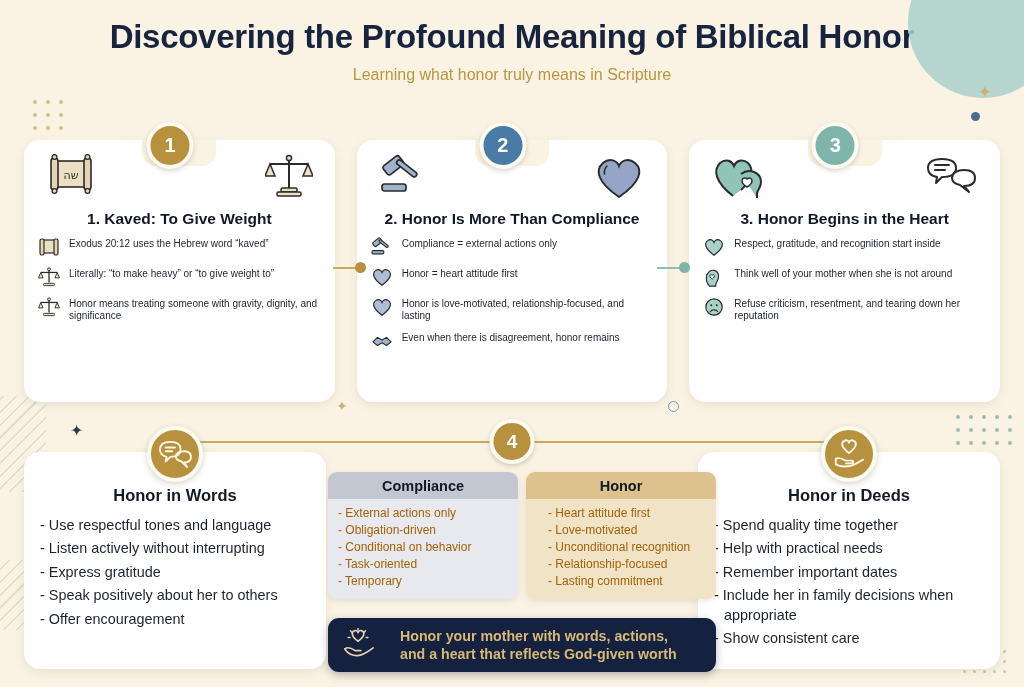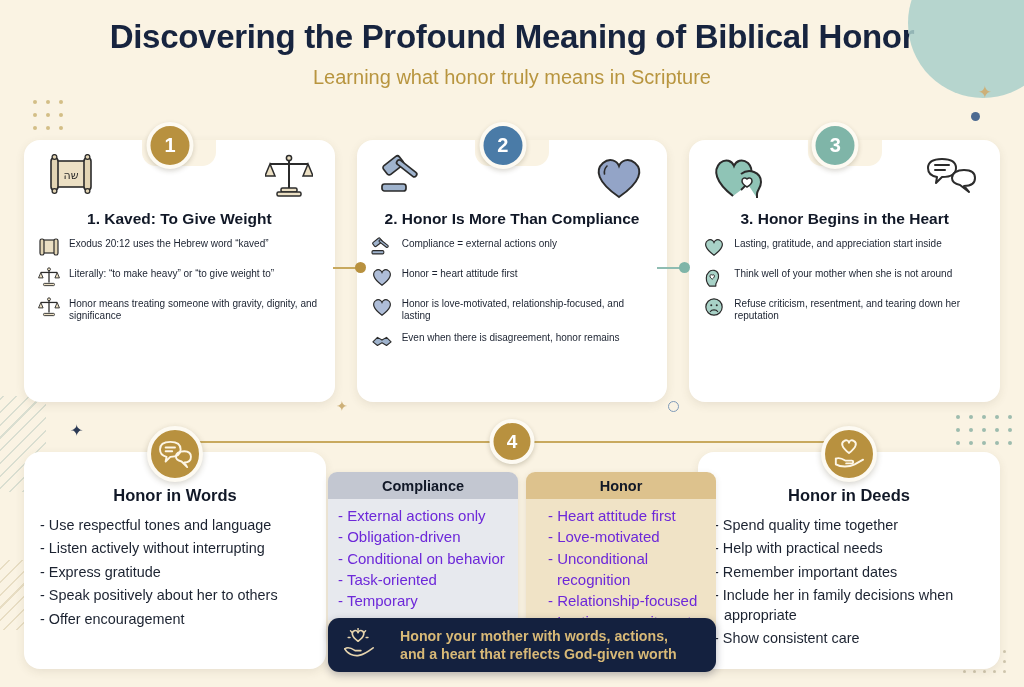--- a/index.html
+++ b/index.html
@@ -39,21 +39,21 @@
   #dot-blue { right: 44px; top: 112px; width: 9px; height: 9px; border-radius: 50%; background: #4d6a91; }
   #ring-mid { left: 668px; top: 401px; width: 11px; height: 11px; border-radius: 50%; border: 1.6px solid #7f9ab8; }
   #plus-mid { left: 336px; top: 399px; color: #cdb078; font-size: 14px; }
 
   
   header { text-align: center; padding-top: 18px; }
   #page-title {
     font-size: 33px; font-weight: bold; color: #17243f; letter-spacing: -.3px;
   }
   #page-subtitle {
-    font-size: 20px; color: #b8953f; margin-top: 10px; font-weight: normal;
+    font-size: 16px; color: #b8953f; margin-top: 10px; font-weight: normal;
   }
 
   
   #top-row {
     position: absolute; top: 140px; left: 24px; right: 24px;
     display: flex; gap: 22px; align-items: stretch;
   }
   .card {
     position: relative;
     background: #fff;
@@ -150,21 +150,21 @@
   #compare-wrap {
     position: absolute; left: 328px; top: 472px; display: flex; gap: 8px; z-index: 3;
   }
   .ctable { width: 190px; border-radius: 9px; overflow: hidden; box-shadow: 0 2px 6px rgba(80,70,40,.13); }
   .ctable .chead {
     text-align: center; font-size: 14.5px; font-weight: bold; color: #111827;
     padding: 6px 4px 5px;
   }
   .ctable .cbody { padding: 6px 10px 9px; }
   .ctable .cbody div {
-    font-size: 15px; line-height: 1.42; color: #6d28d9;
+    font-size: 12px; line-height: 1.42; color: #a16207;
     padding-left: 9px; text-indent: -9px;
   }
   #tbl-compliance .chead { background: #c3c7d1; }
   #tbl-compliance .cbody { background: #e7e9ee; }
   #tbl-honor .chead { background: #ddc28d; }
   #tbl-honor .cbody { background: #f0e3c6; padding-left: 22px; }
 
   
   #banner {
     position: absolute; left: 328px; top: 618px; width: 388px;
@@ -389,21 +389,21 @@
       </span>
     </div>
     <div class="card-title">3. Honor Begins in the Heart</div>
     <ul class="bullets">
       <li>
         <span class="bi">
           <svg width="22" height="20" viewBox="0 0 24 22">
             <path d="M12 20 C2 13 1 7 5 4 C8 1.5 11 3.5 12 6 C13 3.5 16 1.5 19 4 C23 7 22 13 12 20 Z" fill="#a8d2c7" stroke="#2b2b2b" stroke-width="1.3"></path>
           </svg>
         </span>
-        <span class="txt">Lasting, gratitude, and appreciation start inside</span>
+        <span class="txt">Respect, gratitude, and recognition start inside</span>
       </li>
       <li>
         <span class="bi">
           <svg width="22" height="20" viewBox="0 0 24 22">
             <path d="M6 6 C9 2 16 3 17 9 C18 14 14 17 14 19 L14 21 L7 21 C4 18 3 13 4 9 Z" fill="#a8d2c7" stroke="#2b2b2b" stroke-width="1.3" stroke-linejoin="round"></path>
             <path d="M10 9 C9 8 7.5 8.5 7.5 10 C7.5 11.5 10 13.5 10 13.5 C10 13.5 12.5 11.5 12.5 10 C12.5 8.5 11 8 10 9 Z" fill="#fff" stroke="#2b2b2b" stroke-width="1.1"></path>
           </svg>
         </span>
         <span class="txt">Think well of your mother when she is not around</span>
       </li>

